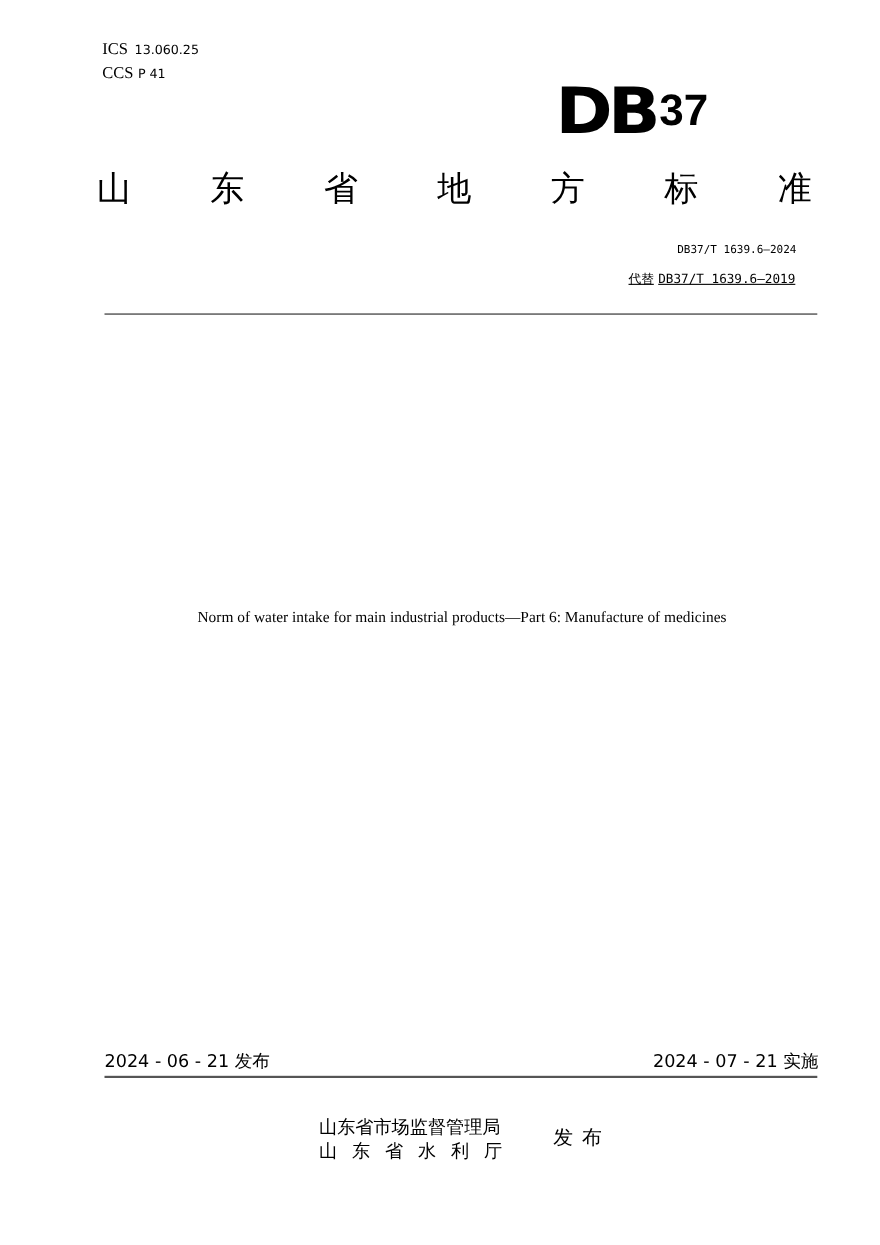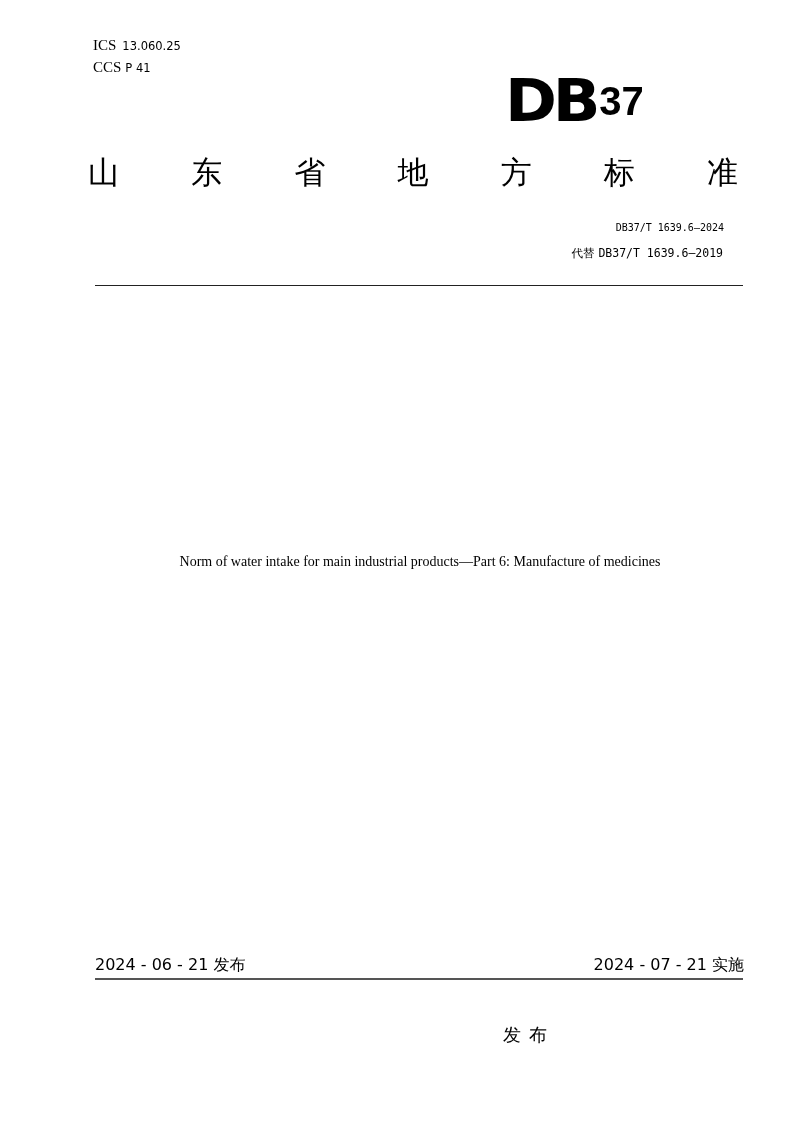--- a/index.html
+++ b/index.html
@@ -10,21 +10,21 @@
   .cls-line .k { font-family: "Liberation Serif", serif; font-size: 15px; }
   .cls-line .v { font-family: "DejaVu Sans", sans-serif; font-size: 11.5px; margin-left: 6px; }
 
   #db-logo { left: 505px; top: 68px; height: 62px; display: flex; align-items: flex-end; white-space: nowrap; }
   #db-logo .db { font-family: "DejaVu Sans", sans-serif; font-weight: 900; font-size: 58px; line-height: 58px; letter-spacing: -4px; transform: scaleX(1.08); transform-origin: left bottom; display: inline-block; }
   #db-logo .num { font-family: Liberation Sans, sans-serif; font-weight: bold; font-size: 40px; line-height: 58px; margin-left: 10px; }
 
   #std-type { left: 88px; top: 152px; width: 650px; display: flex; justify-content: space-between; font-family: "DejaVu Sans", sans-serif; font-size: 31px; line-height: 40px; }
 
   #std-code { right: 76px; top: 218px; font-family: "DejaVu Sans Mono", monospace; font-size: 10px; line-height: 20px; text-align: center; white-space: nowrap; }
-  #std-replace { right: 77px; top: 246px; font-size: 11.5px; line-height: 14px; text-align: right; white-space: nowrap; }
+  #std-replace { right: 77px; top: 246px; font-size: 11.5px; line-height: 14px; text-align: right; white-space: nowrap; text-decoration: underline; }
   #std-replace .lbl { font-family: "DejaVu Sans", sans-serif; }
   #std-replace .code { font-family: "DejaVu Sans Mono", monospace; margin-left: 4px; }
 
   .rule { left: 95px; width: 648px; height: 0; border-top: 1.5px solid #222; }
   #rule-top { top: 285px; }
   #rule-bottom { top: 978px; border-top-width: 2px; border-top-color: #555; }
 
   #title-cn { left: 90px; width: 660px; top: 436px; text-align: center; font-family: "DejaVu Sans", sans-serif; font-size: 31px; line-height: 44px; }
   #title-cn .l1 { display: block; white-space: nowrap; }
   #title-cn .l2 { display: block; }
@@ -74,14 +74,16 @@
 <div id="title-cn" class="abs">
 </div>
 <div id="title-en" class="abs">Norm of water intake for main industrial products—Part 6: Manufacture of medicines</div>
 
 <div id="date-issue" class="abs date">2024 - 06 - 21 发布</div>
 <div id="date-impl" class="abs date">2024 - 07 - 21 实施</div>
 
 <div id="rule-bottom" class="abs rule"></div>
 
 <div id="issuers" class="abs">
+  <span class="org1">山东省市场监督管理局</span>
+  <span class="org2">山东省水利厅</span>
 </div>
 <div id="issue-word" class="abs">发布</div>
 
 </body></html>

